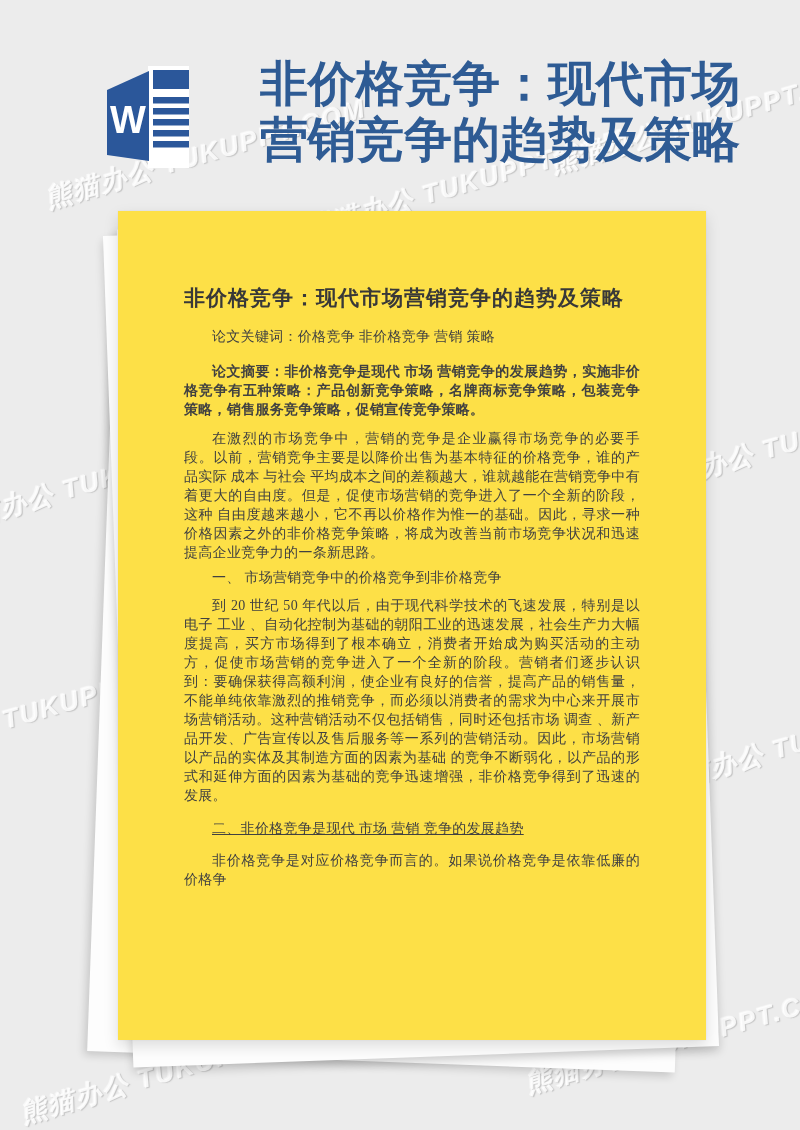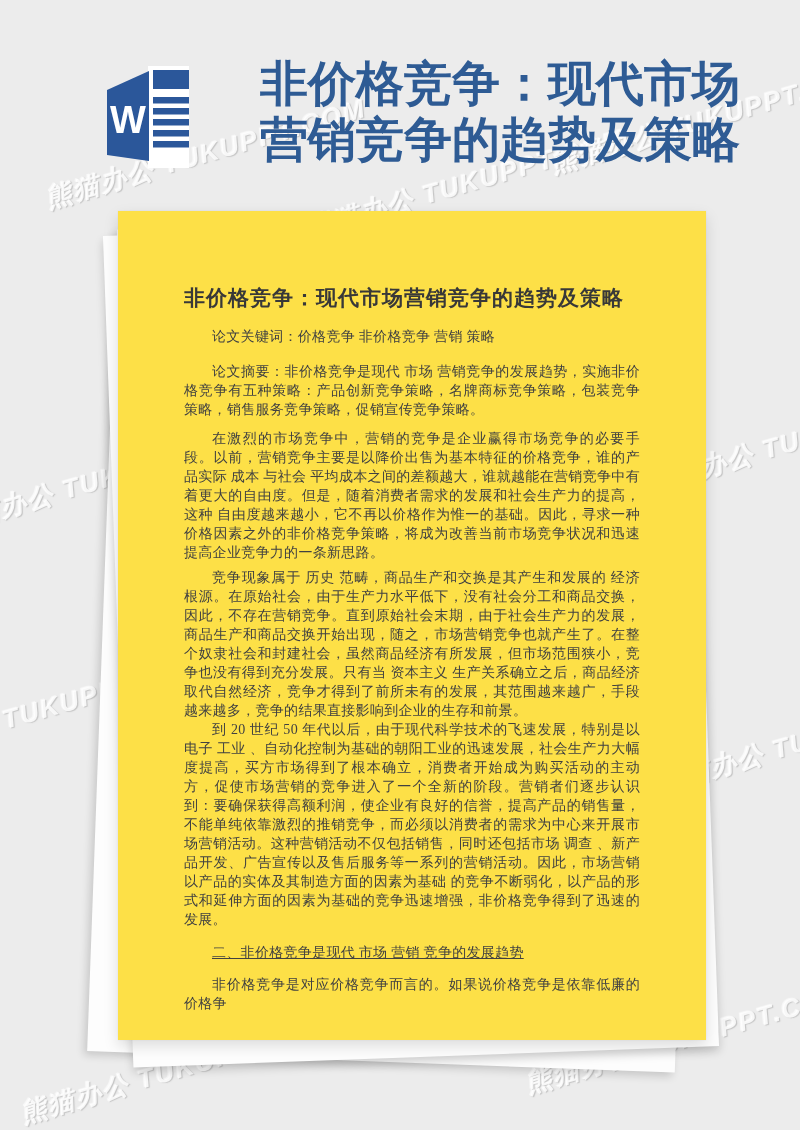--- a/index.html
+++ b/index.html
@@ -126,21 +126,21 @@
     </div>
   </header>
 
   <div class="sheet sheet-left"></div>
   <div class="sheet sheet-bottom"></div>
 
   <article class="page">
     <h1 class="doc-title">非价格竞争：现代市场营销竞争的趋势及策略</h1>
 
     <p class="blk" style="margin-bottom:16px;">论文关键词：价格竞争 非价格竞争  营销 策略</p>
-    <p class="blk" style="margin-bottom:10px;">论文摘要：非价格竞争是现代 市场 营销竞争的发展趋势，实施非价格竞争有五种策略：产品创新竞争策略，名牌商标竞争策略，包装竞争策略，销售服务竞争策略，促销宣传竞争策略。</p>
-    <p class="blk" style="margin-bottom:6px;">在激烈的市场竞争中，营销的竞争是企业赢得市场竞争的必要手段。以前，营销竞争主要是以降价出售为基本特征的价格竞争，谁的产品实际 成本 与社会 平均成本之间的差额越大，谁就越能在营销竞争中有着更大的自由度。但是，随着消费者需求的发展和社会生产力的提高，这种 自由度越来越小，它不再以价格作为惟一的基础。因此，寻求一种价格因素之外的非价格竞争策略，将成为改善当前市场竞争状况和迅速提高企业竞争力的一条新思路。</p>
-    <p class="blk" style="margin-bottom:0;">竞争现象属于 历史 范畴，商品生产和交换是其产生和发展的 经济 根源。在原始社会，由于生产力水平低下，没有社会分工和商品交换，因此，不存在营销竞争。直到原始社会末期，由于社会生产力的发展，商品生产和商品交换开始出现，随之，市场营销竞争也就产生了。在整个奴隶社会和封建社会，虽然商品经济有所发展，但市场范围狭小，竞争也没有得到充分发展。只有当 资本主义 生产关系确立之后，商品经济取代自然经济，竞争才得到了前所未有的发展，其范围越来越广，手段越来越多，竞争的结果直接影响到企业的生存和前景。</p>
+    <p class="blk" style="margin-bottom:10px;font-weight:bold;">论文摘要：非价格竞争是现代 市场 营销竞争的发展趋势，实施非价格竞争有五种策略：产品创新竞争策略，名牌商标竞争策略，包装竞争策略，销售服务竞争策略，促销宣传竞争策略。</p>
+    <p class="blk" style="margin-bottom:6px;">在激烈的市场竞争中，营销的竞争是企业赢得市场竞争的必要手段。以前，营销竞争主要是以降价出售为基本特征的价格竞争，谁的产品实际 成本 与社会 平均成本之间的差额越大，谁就越能在营销竞争中有着更大的自由度。但是，促使市场营销的竞争进入了一个全新的阶段，这种 自由度越来越小，它不再以价格作为惟一的基础。因此，寻求一种价格因素之外的非价格竞争策略，将成为改善当前市场竞争状况和迅速提高企业竞争力的一条新思路。</p>
+    <p class="blk" style="margin-bottom:9px;">一、 市场营销竞争中的价格竞争到非价格竞争</p>
     <p class="blk" style="margin-bottom:14px;">到 20 世纪 50 年代以后，由于现代科学技术的飞速发展，特别是以 电子 工业 、自动化控制为基础的朝阳工业的迅速发展，社会生产力大幅度提高，买方市场得到了根本确立，消费者开始成为购买活动的主动方，促使市场营销的竞争进入了一个全新的阶段。营销者们逐步认识到：要确保获得高额利润，使企业有良好的信誉，提高产品的销售量，不能单纯依靠激烈的推销竞争，而必须以消费者的需求为中心来开展市场营销活动。这种营销活动不仅包括销售，同时还包括市场 调查 、新产品开发、广告宣传以及售后服务等一系列的营销活动。因此，市场营销以产品的实体及其制造方面的因素为基础 的竞争不断弱化，以产品的形式和延伸方面的因素为基础的竞争迅速增强，非价格竞争得到了迅速的发展。</p>
     <p class="blk" style="margin-bottom:13px;text-decoration:underline;">二、非价格竞争是现代 市场 营销 竞争的发展趋势</p>
     <p class="blk" style="margin-bottom:15px;">非价格竞争是对应价格竞争而言的。如果说价格竞争是依靠低廉的价格争</p>
   </article>
 
 </div>
 
 </body></html>

